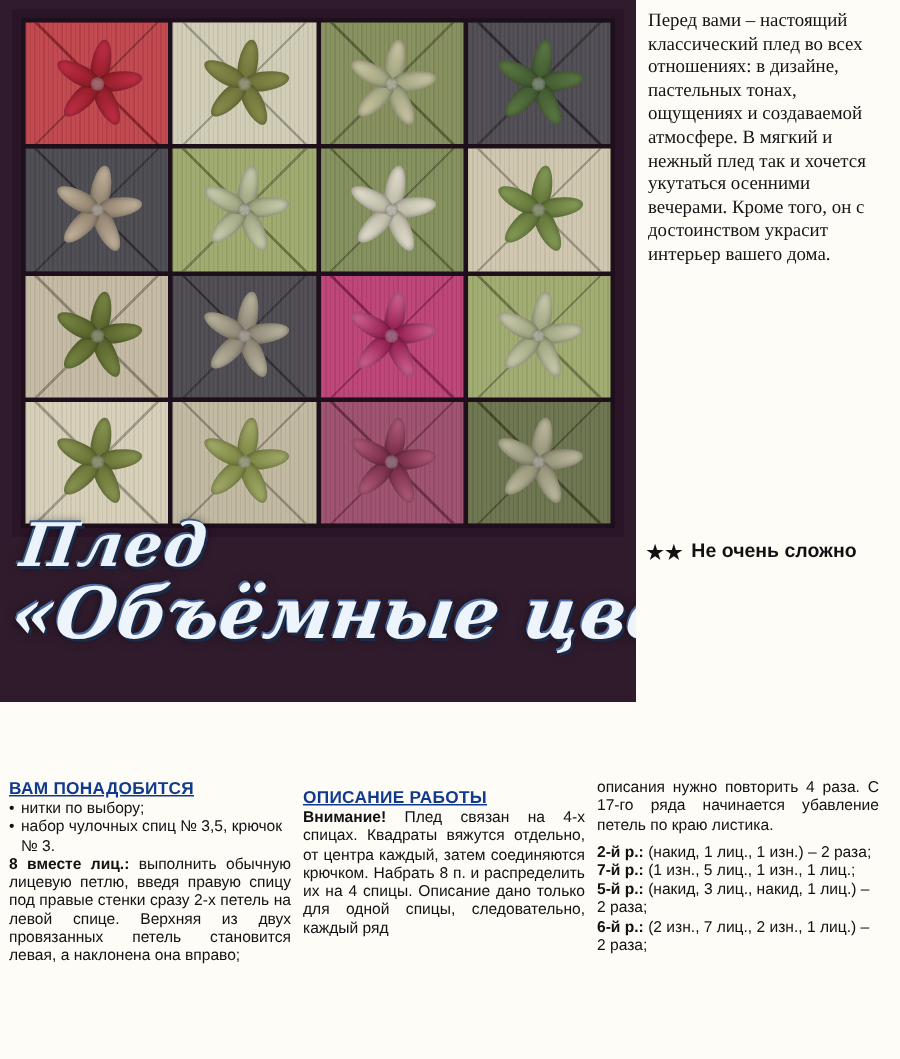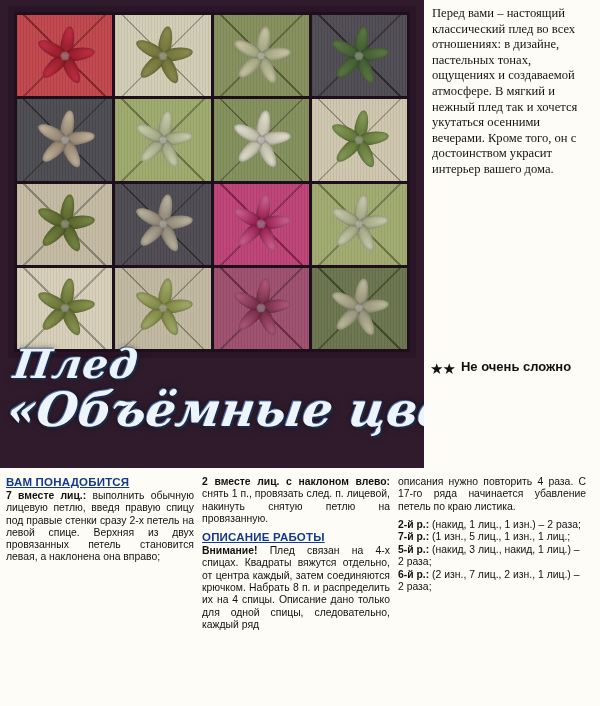--- a/index.html
+++ b/index.html
@@ -108,21 +108,21 @@
     font-family:"Liberation Sans", sans-serif;
     font-size:13px;line-height:14.5px;font-weight:bold;color:#111;
   }
 
   
   .cols{
     position:absolute;left:0;top:476px;width:600px;height:230px;
     display:flex;gap:0;
     padding:0 6px;box-sizing:border-box;
   }
-  .col{width:196px;padding-right:8px;box-sizing:border-box;}
+  .col{width:196px;padding-right:8px;box-sizing:border-box;margin-top:44px;}
   .col p, .col ul{margin:0;}
   .head{
     font-family:"Liberation Sans", sans-serif;
     font-weight:bold;font-size:11.5px;color:#123a8c;
     text-decoration:underline;
     margin-bottom:2px;
     letter-spacing:.2px;
   }
   .body{
     font-family:"Liberation Sans", sans-serif;
@@ -359,25 +359,28 @@
     <div class="difficulty">
       <span class="stars">★★</span>
       <span class="difftext">Не очень сложно</span>
     </div>
   </div>
 
   <div class="cols">
 
     <div class="col">
       <div class="head">ВАМ ПОНАДОБИТСЯ</div>
-      <p class="body"><span class="b">7 вместе лиц.:</span><span id="c1rest"> выполнить обычную лицевую петлю, введя правую спицу под правые стенки сразу 2-х петель на левой спице. Верхняя из двух провязанных петель становится левая, а наклонена она вправо;</span></p>
+      <ul class="bullets" id="materials">
+          <li>нитки по выбору;</li>
+          <li>набор чулочных спиц № 3,5, крючок № 3.</li>
+        </ul>
+      <p class="body"><span class="b">8 вместе лиц.:</span><span id="c1rest"> выполнить обычную лицевую петлю, введя правую спицу под правые стенки сразу 2-х петель на левой спице. Верхняя из двух провязанных петель становится левая, а наклонена она вправо;</span></p>
     </div>
 
     <div class="col">
-      <p class="body"><span class="b">2 вместе лиц. с наклоном влево:</span> <span>снять 1 п., провязать след. п. лицевой, накинуть снятую петлю на провязанную.</span></p>
       <div class="gap"></div>
       <div class="head">ОПИСАНИЕ РАБОТЫ</div>
       <p class="body"><span class="b">Внимание!</span> <span>Плед связан на 4-х спицах. Квадраты вяжутся отдельно, от центра каждый, затем соединяются крючком. Набрать 8 п. и распределить их на 4 спицы. Описание дано только для одной спицы, следовательно, каждый ряд</span></p>
     </div>
 
     <div class="col">
       <p class="body">описания нужно повторить 4 раза. С 17-го ряда начинается убавление петель по краю листика.</p>
       <div class="gap"></div>
       <div class="rowlist" id="rows">
           <div><span class="b">2-й р.:</span> (накид, 1 лиц., 1 изн.) – 2 раза;</div>

